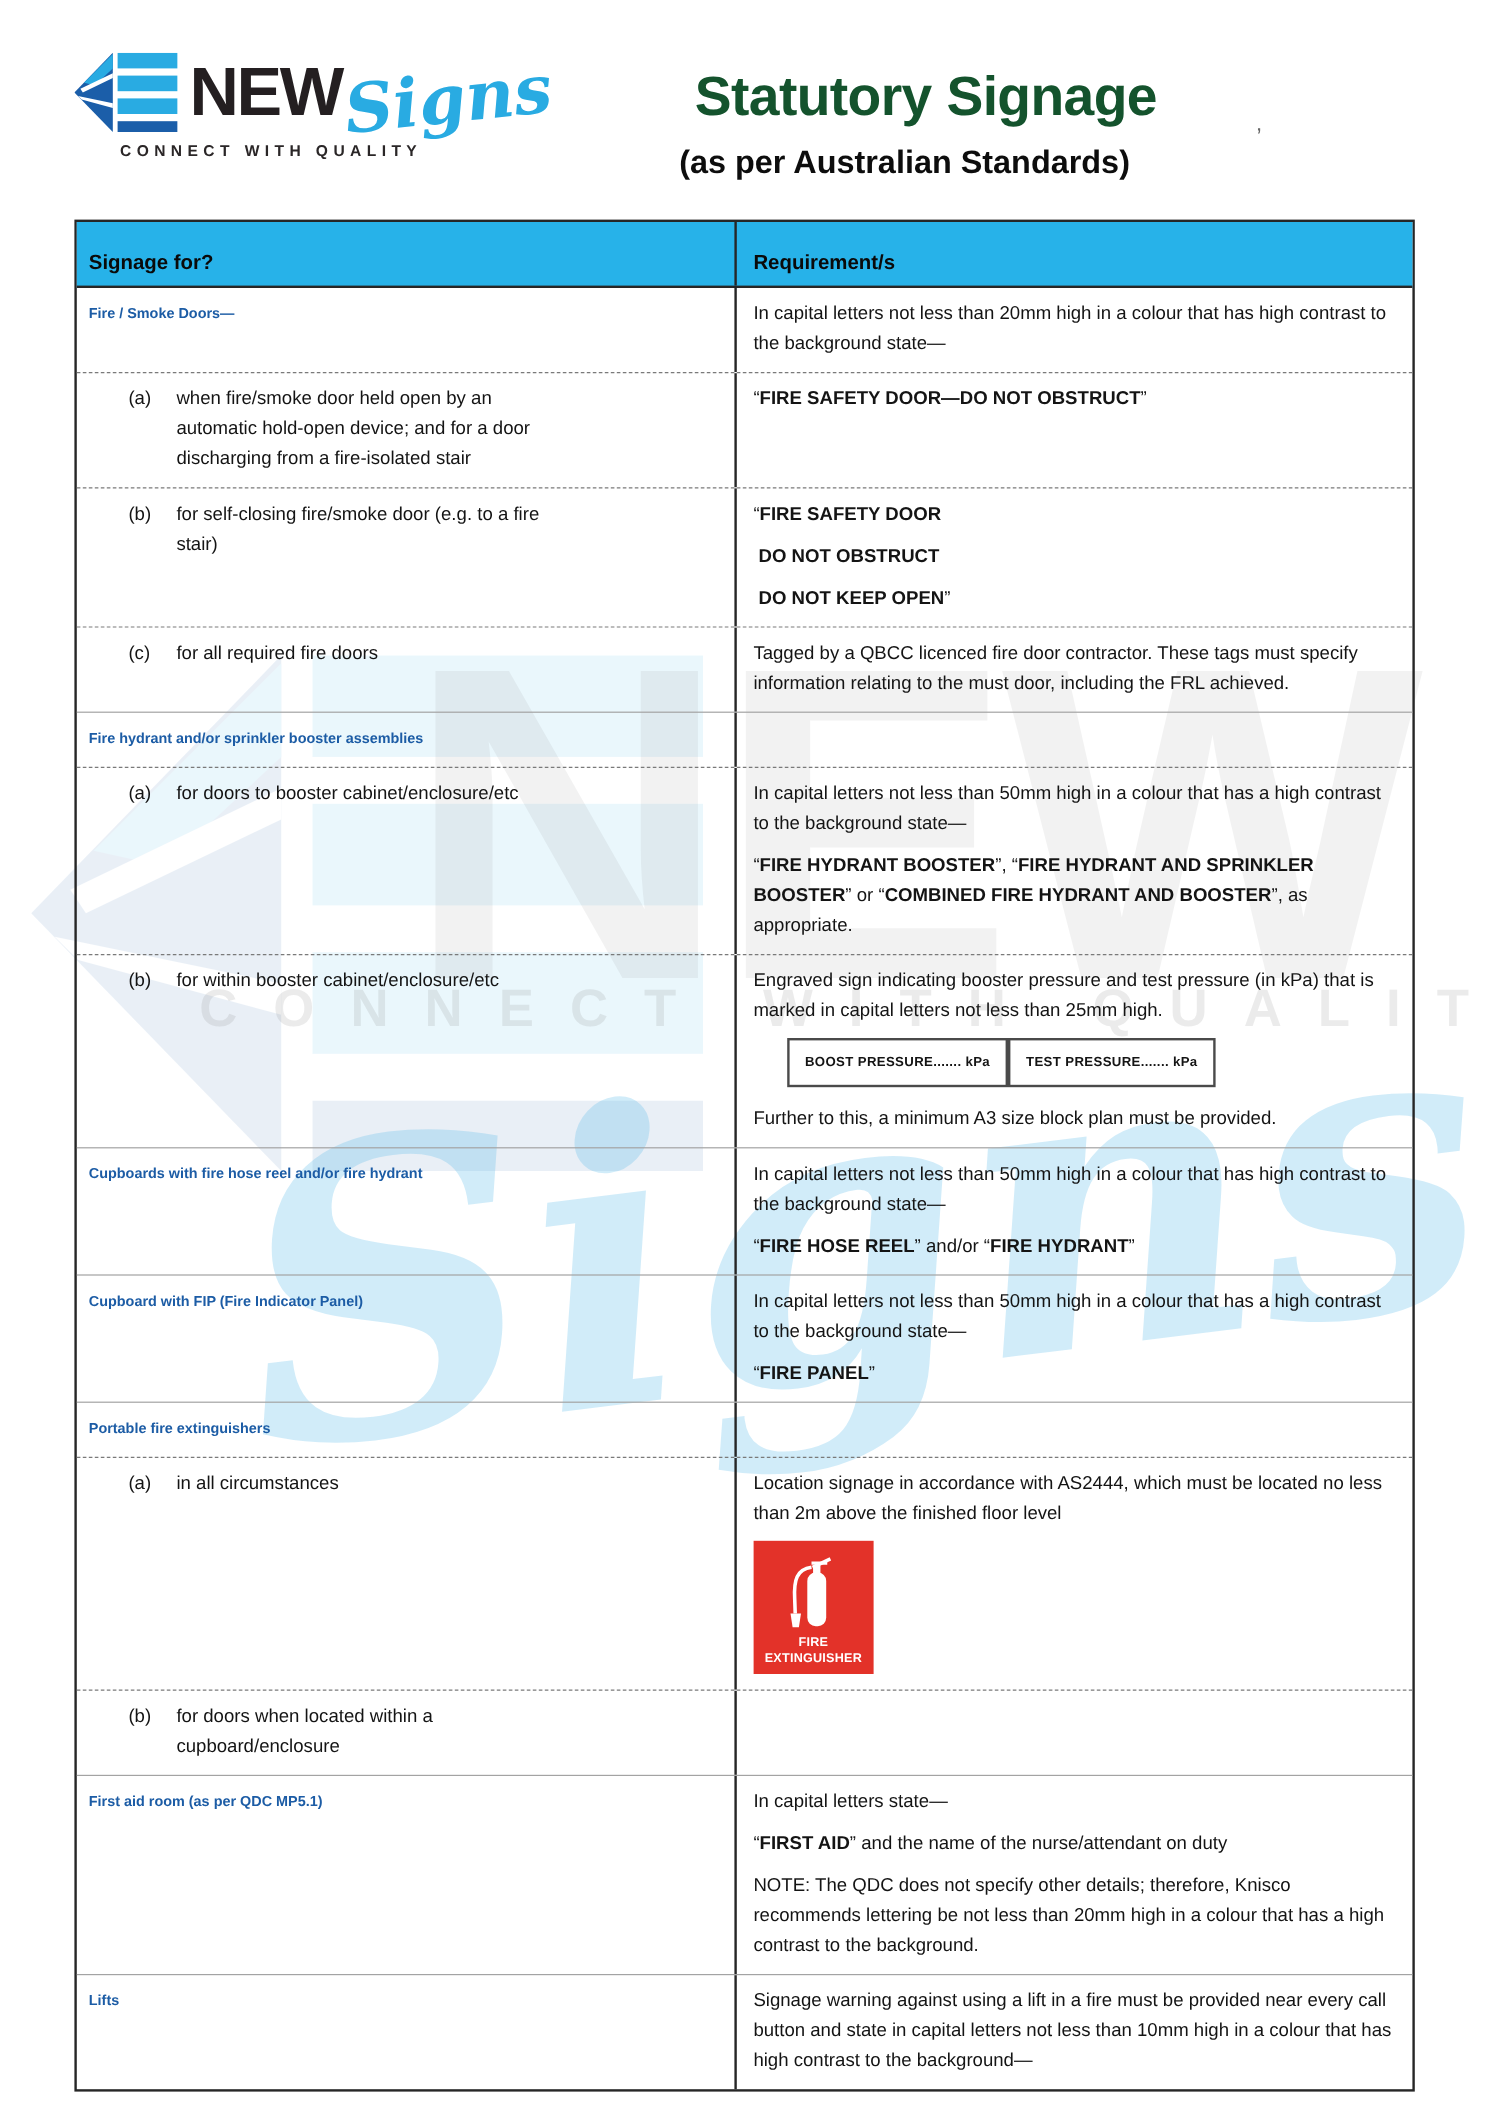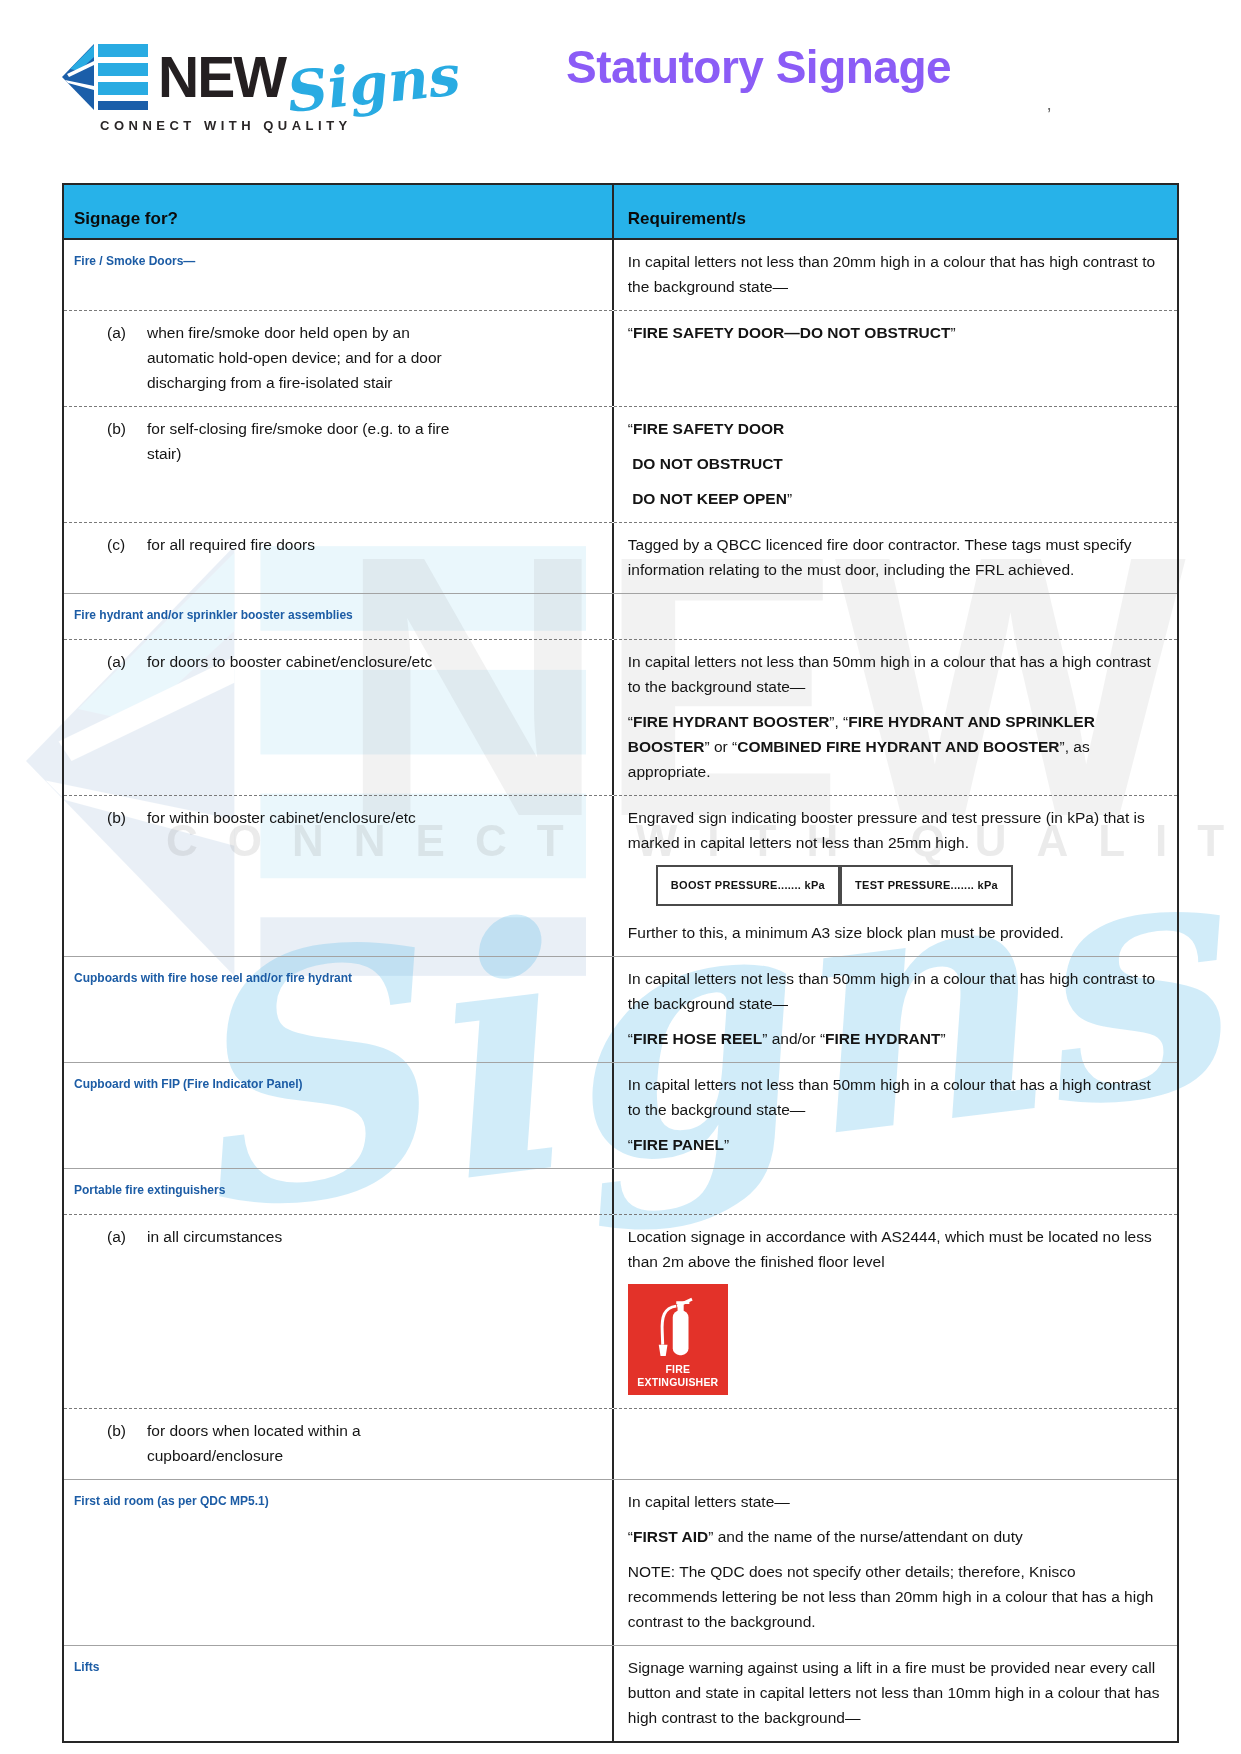--- a/index.html
+++ b/index.html
@@ -33,21 +33,21 @@
   .logo-row{display:flex;align-items:center;}
   .logo-icon svg{display:block;}
   .logo-new{font-size:57px;font-weight:900;letter-spacing:-2px;line-height:0.95;
             color:#241f21;margin-left:10px;}
   .logo-signs{font-family:"DejaVu Serif",serif;font-style:italic;font-weight:bold;
               font-size:56px;line-height:1;color:var(--logo-light);
               margin-left:2px;transform:rotate(-6deg);position:relative;top:6px;}
   .logo-tagline{margin:8px 0 0 38px;font-size:13px;font-weight:bold;letter-spacing:4.5px;
                 color:#2a2627;}
   .title-block{position:absolute;left:566px;top:40px;}
-  .doc-title{margin:0;font-size:46px;font-weight:bold;letter-spacing:-0.5px;color:#8b5cf6;}
+  .doc-title{margin:13px;font-size:46px;font-weight:bold;letter-spacing:-0.5px;color:#14532d;}
   .doc-subtitle{margin:12px 0 0;font-size:27px;font-weight:bold;color:#0d0d0d;}
   .stray{position:absolute;left:1047px;top:104px;font-size:19px;color:#666;}
 
   
   .stat-table{margin:0 62px;border:2px solid #262626;font-size:15.5px;line-height:25px;}
   .row{display:flex;}
   .cell{box-sizing:border-box;}
   .cell.left{width:49.4%;border-right:2px solid #262626;padding:9px 10px 11px 10px;}
   .cell.right{width:50.6%;padding:9px 12px 11px 14px;}
   .header-row{background:var(--header-bg);border-bottom:2px solid #262626;}
@@ -111,20 +111,21 @@
               <rect x="36" y="57" width="50" height="9" fill="var(--logo-dark)"></rect>
             </svg>
           </span>
           <span class="logo-new">NEW</span>
           <span class="logo-signs">Signs</span>
         </div>
         <div class="logo-tagline">CONNECT WITH QUALITY</div>
       </div>
       <div class="title-block">
         <h1 class="doc-title">Statutory Signage</h1>
+        <h2 class="doc-subtitle">(as per Australian Standards)</h2>
       </div>
       <span class="stray">’</span>
     </div>
 
     <div class="stat-table">
       <div class="row header-row">
         <div class="cell left">Signage for?</div>
         <div class="cell right">Requirement/s</div>
       </div>
       <div>

